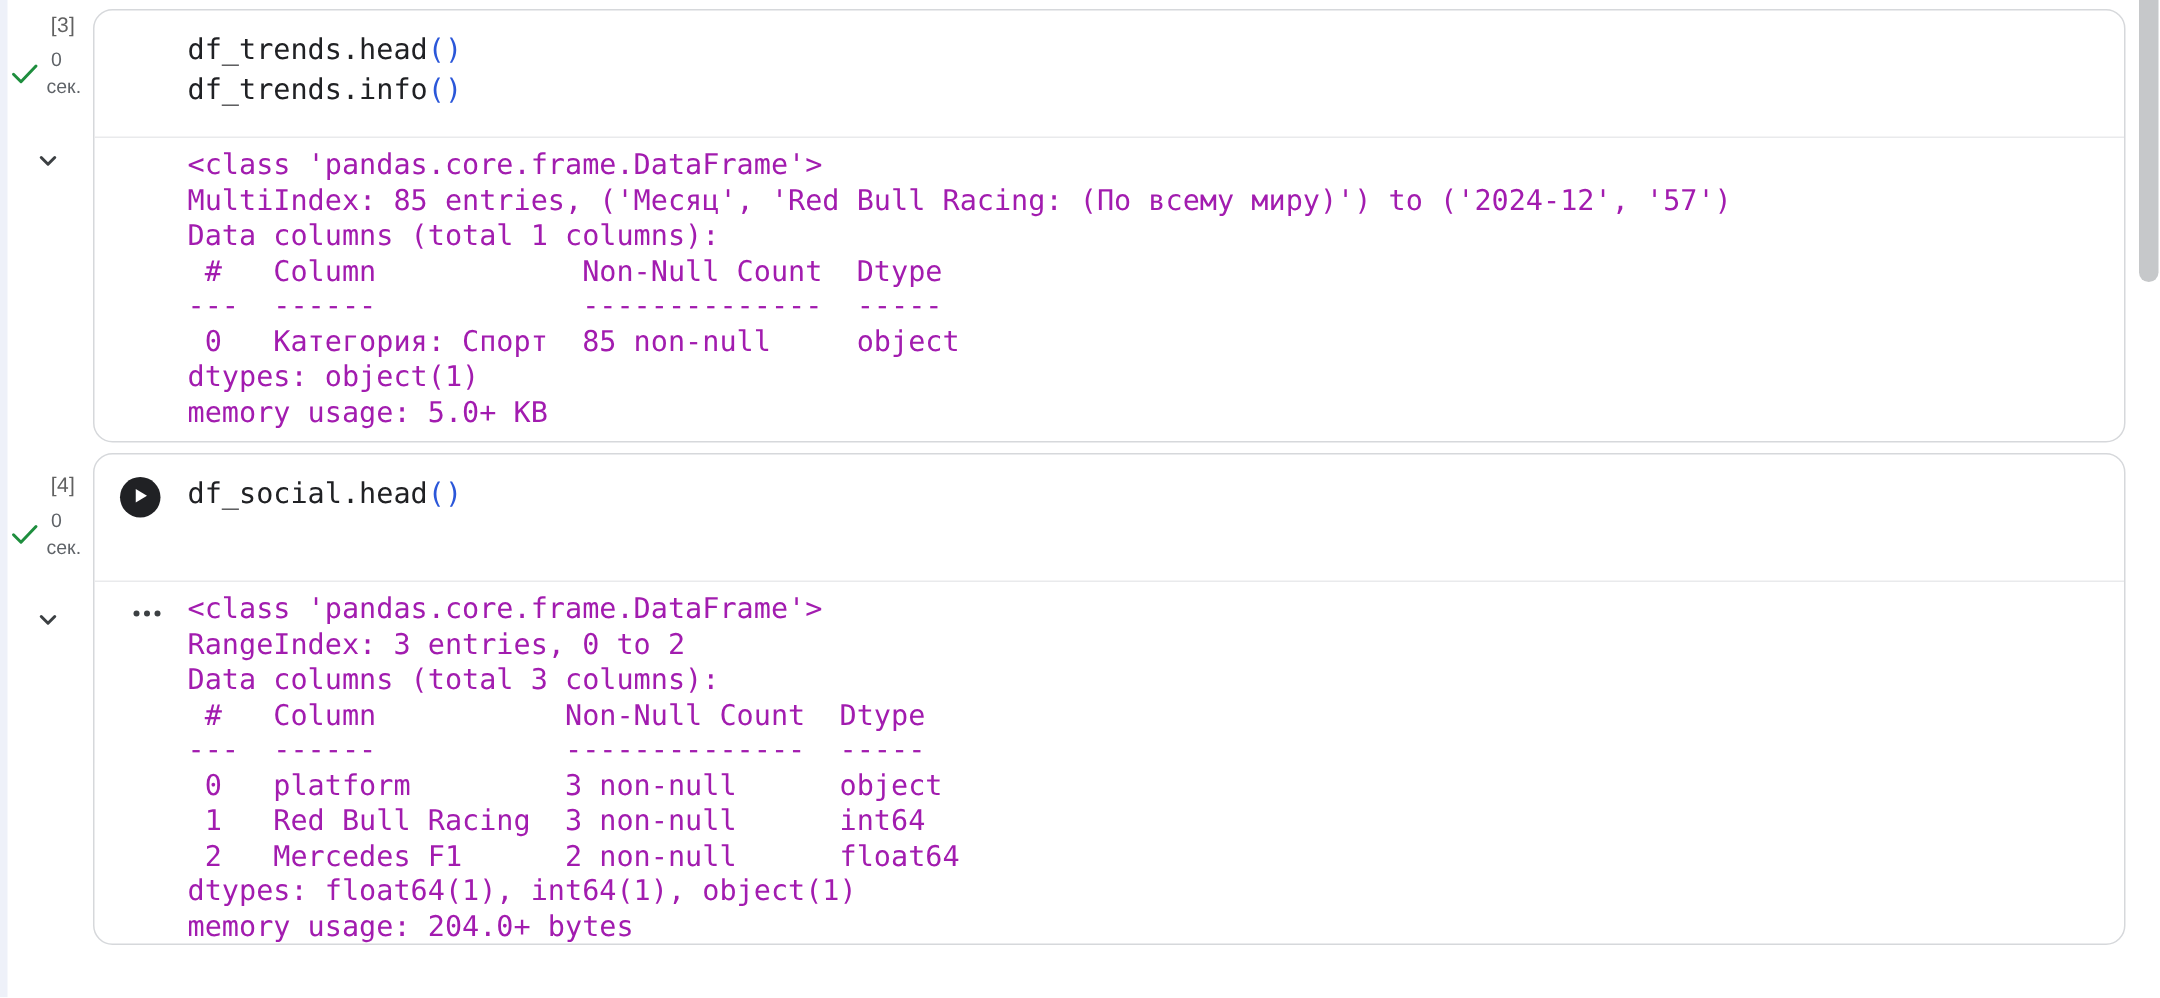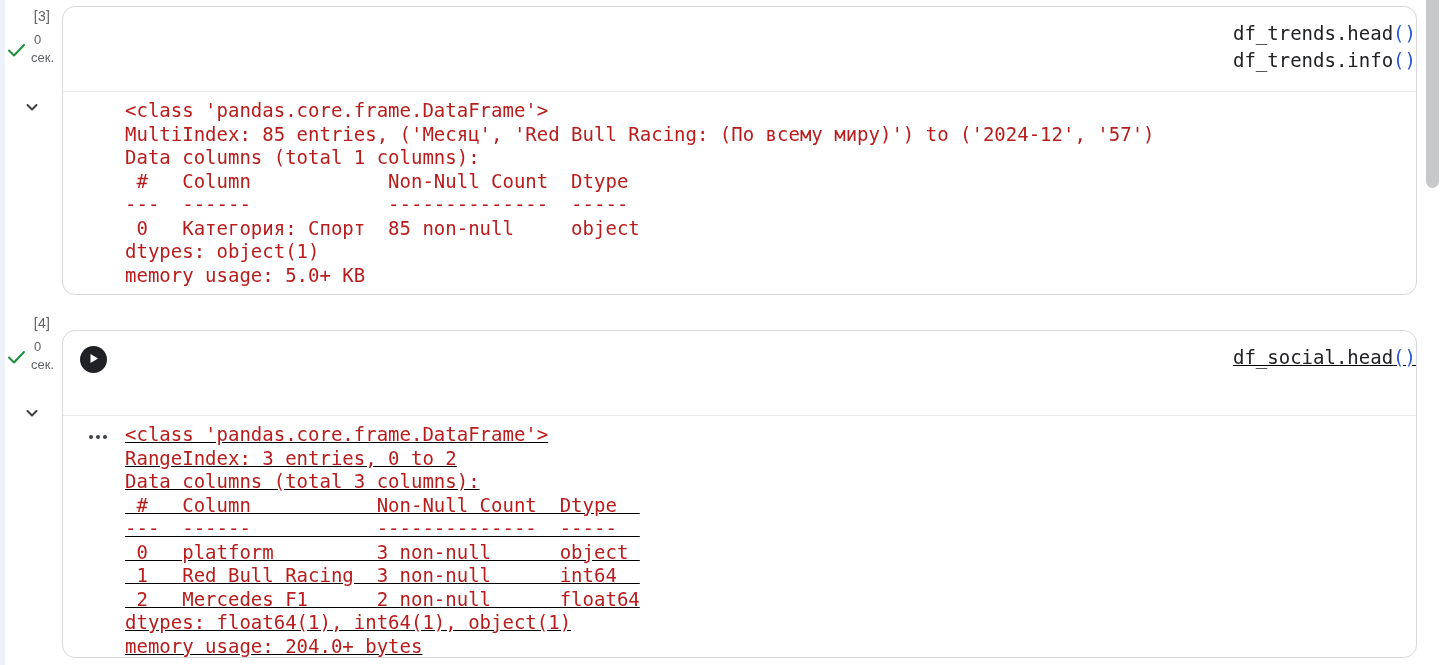--- a/index.html
+++ b/index.html
@@ -22,33 +22,33 @@
     position:absolute; left:21px; width:22px; height:22px; border:none; background:transparent;
     padding:0; cursor:pointer; display:flex; align-items:center; justify-content:center;
   }
 
   
   .card {
     position:absolute; left:62px; width:1355px; box-sizing:border-box;
     background:#ffffff; border:1px solid #d6d8db; border-radius:13px;
   }
   .card1 { top:6px;  height:289px; }
-  .card2 { top:330px; height:328px;text-decoration:underline; }
+  .card2 { top:302px; height:328px; }
 
   .code-area { height:84px; box-sizing:border-box; padding:13px 0 0 62px; cursor:text; }
   .code-line {
     font-family:"DejaVu Sans Mono","Liberation Mono",monospace;
-    font-size:19px; line-height:27px; color:#202124; white-space:pre;text-align:right;
+    font-size:19px; line-height:27px; color:#202124; white-space:pre;
   }
   .code-line .paren { color:#2b57d9; }
   .divider { height:1px; background:#e9eaec; }
   .output-pre {
     margin:0; padding:7px 0 0 62px;
     font-family:"DejaVu Sans Mono","Liberation Mono",monospace;
-    font-size:19px; line-height:23.5px; color:#b91c1c; white-space:pre;
+    font-size:19px; line-height:23.5px; color:#a21caf; white-space:pre;
   }
 
   .play-btn {
     position:absolute; left:17px; top:15px; width:27px; height:27px;
     border:none; border-radius:50%; background:#202124; padding:0; cursor:pointer;
     display:flex; align-items:center; justify-content:center;
   }
   .ellipsis-btn {
     position:absolute; left:22px; top:95px; width:26px; height:18px;
     border:none; background:transparent; padding:0; cursor:pointer;

